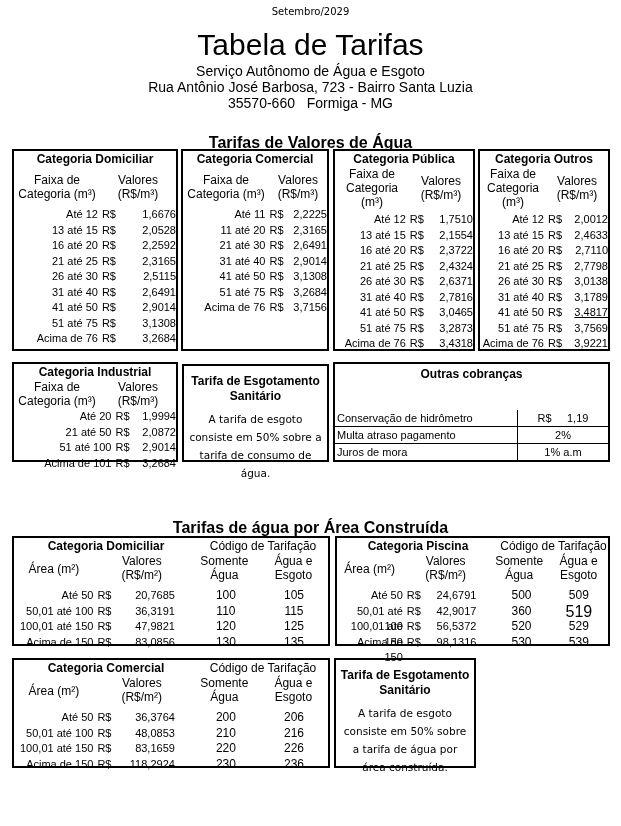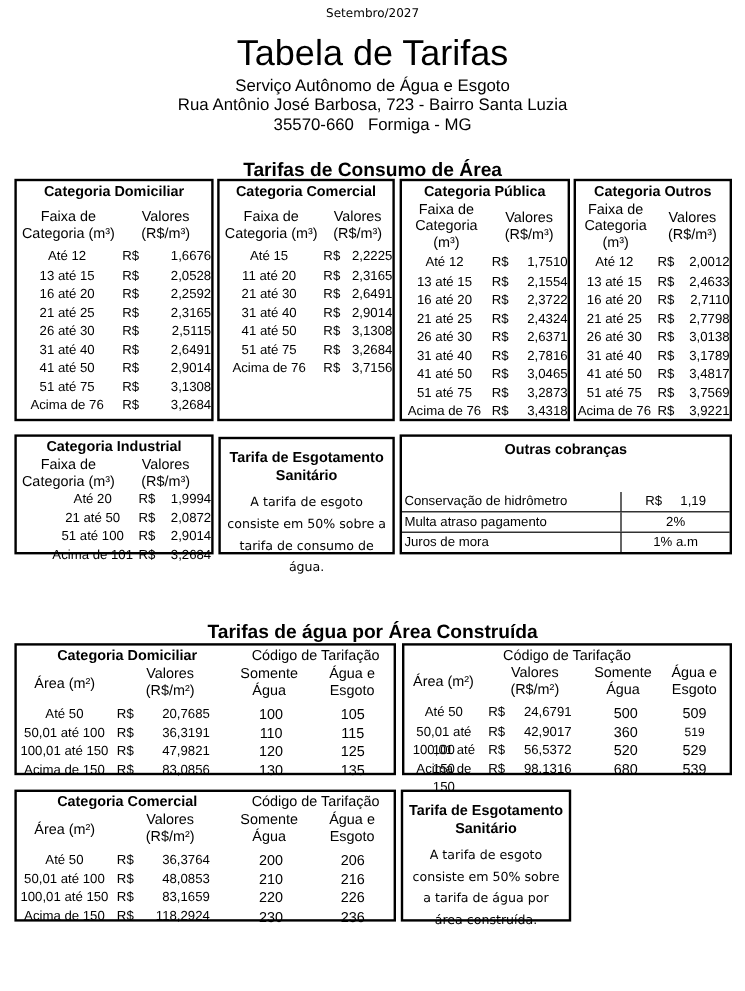--- a/index.html
+++ b/index.html
@@ -7,39 +7,39 @@
   .abs{position:absolute;}
   .center{text-align:center;}
   #date{left:0;width:621px;top:6px;font-size:10px;font-family:"DejaVu Sans",sans-serif;}
   #title{left:0;width:621px;top:27px;font-size:30px;line-height:36px;}
   .sub{left:0;width:621px;font-size:14px;line-height:17px;}
   .section-title{left:0;width:621px;font-size:16px;font-weight:bold;line-height:18px;}
   .box{position:absolute;border:2px solid #000;box-sizing:border-box;font-size:11px;}
   .box .hd{font-weight:bold;text-align:center;font-size:12px;line-height:15px;margin-top:1px;}
   .colhead{display:flex;text-align:center;font-size:12px;line-height:14px;}
   .row{display:flex;height:15.5px;line-height:15.5px;font-size:11px;}
-  .c-range{text-align:center;}
+  .c-range{text-align:right;}
   .c-rs{text-align:left;}
   .c-val{text-align:right;}
   .note{font-family:"DejaVu Sans",sans-serif;font-size:10.5px;text-align:center;line-height:18px;}
   .oc-row{display:flex;height:16px;line-height:16px;font-size:11px;border-bottom:1px solid #000;}
   .oc-row .lbl{flex:1;padding-left:2px;border-right:1px solid #000;}
   .oc-row .v{width:90px;text-align:center;}
   .area-row{display:flex;height:15.5px;line-height:15.5px;font-size:11px;}
 </style>
 </head>
 <body>
 
-<div class="abs center" id="date">Setembro/2027</div>
+<div class="abs center" id="date">Setembro/2029</div>
 <div class="abs center" id="title">Tabela de Tarifas</div>
 <div class="abs center sub" style="top:63px">Serviço Autônomo de Água e Esgoto</div>
 <div class="abs center sub" style="top:79px">Rua Antônio José Barbosa, 723 - Bairro Santa Luzia</div>
 <div class="abs center sub" style="top:95px;white-space:pre">35570-660   Formiga - MG</div>
 
-<div class="abs center section-title" style="top:134px">Tarifas de Consumo de Área</div>
+<div class="abs center section-title" style="top:134px">Tarifas de Valores de Água</div>
 
 <div class="box" style="left:12px;top:149px;width:166px;height:202px">
     <div class="hd">Categoria Domiciliar</div>
     <div class="colhead" style="margin-top: 6px;">
       <div style="width: 86px; padding: 0px 2px; box-sizing: border-box;">Faixa de Categoria (m³)</div>
       <div style="flex: 1 1 0%; align-self: center; padding: 0px 8px;">Valores (R$/m³)</div>
     </div>
     <div style="margin-top: 6px;">
       <div class="row">
         <span class="c-range" style="width: 86px;">Até 12</span>
@@ -89,21 +89,21 @@
     </div>
   </div>
 <div class="box" style="left:181px;top:149px;width:148px;height:202px">
     <div class="hd">Categoria Comercial</div>
     <div class="colhead" style="margin-top: 6px;">
       <div style="width: 86px; padding: 0px 2px; box-sizing: border-box;">Faixa de Categoria (m³)</div>
       <div style="flex: 1 1 0%; align-self: center; padding: 0px 8px;">Valores (R$/m³)</div>
     </div>
     <div style="margin-top: 6px;">
       <div class="row">
-        <span class="c-range" style="width: 86px;">Até 15</span>
+        <span class="c-range" style="width: 86px;">Até 11</span>
         <span class="c-rs" style="width: 20px; padding-left: 4px;">R$</span>
         <span class="c-val" style="width: 40px; text-align: right;">2,2225</span>
       </div>
       <div class="row">
         <span class="c-range" style="width: 86px;">11 até 20</span>
         <span class="c-rs" style="width: 20px; padding-left: 4px;">R$</span>
         <span class="c-val" style="width: 40px;">2,3165</span>
       </div>
       <div class="row">
         <span class="c-range" style="width: 86px;">21 até 30</span>
@@ -219,21 +219,21 @@
         <span class="c-val" style="width: 42px;">3,0138</span>
       </div>
       <div class="row">
         <span class="c-range" style="width: 66px;">31 até 40</span>
         <span class="c-rs" style="width: 20px; padding-left: 4px;">R$</span>
         <span class="c-val" style="width: 42px;">3,1789</span>
       </div>
       <div class="row">
         <span class="c-range" style="width: 66px;">41 até 50</span>
         <span class="c-rs" style="width: 20px; padding-left: 4px;">R$</span>
-        <span class="c-val" style="width: 42px;">3,4817</span>
+        <span class="c-val" style="width: 42px; text-decoration: underline;">3,4817</span>
       </div>
       <div class="row">
         <span class="c-range" style="width: 66px;">51 até 75</span>
         <span class="c-rs" style="width: 20px; padding-left: 4px;">R$</span>
         <span class="c-val" style="width: 42px;">3,7569</span>
       </div>
       <div class="row">
         <span class="c-range" style="width: 66px;">Acima de 76</span>
         <span class="c-rs" style="width: 20px; padding-left: 4px;">R$</span>
         <span class="c-val" style="width: 42px;">3,9221</span>
@@ -336,20 +336,21 @@
         <span class="c-rs" style="width: 26px; padding-left: 4px;">R$</span>
         <span class="c-val" style="width: 56px;">83,0856</span>
         <span style="width: 18px;"></span>
         <span class="center" style="width: 72px; font-size: 12px;">130</span>
         <span class="center" style="width: 72px; font-size: 12px;">135</span>
       </div>
     </div>
   </div>
 <div class="box area" style="left:335px;top:536px;width:275px;height:110px">
     <div class="colhead" style="margin-top: 1px;">
+      <div class="hd" style="width: 162px; margin: 0px;">Categoria Piscina</div>
       <div style="flex: 1 1 0%;">Código de Tarifação</div>
     </div>
     <div class="colhead" style="height: 30px;">
       <div style="width: 70px; align-self: center;">Área (m²)</div>
       <div style="width: 92px; padding: 0px 10px; box-sizing: border-box;">Valores (R$/m²)</div>
       <div style="width: 60px; padding: 0px 6px; box-sizing: border-box;">Somente Água</div>
       <div style="width: 62px; padding: 0px 8px; box-sizing: border-box;">Água e Esgoto</div>
     </div>
     <div style="margin-top: 4px;">
       <div class="area-row">
@@ -359,36 +360,36 @@
         <span style="width: 18px;"></span>
         <span class="center" style="width: 60px; font-size: 12px;">500</span>
         <span class="center" style="width: 62px; font-size: 12px;">509</span>
       </div>
       <div class="area-row">
         <span class="c-range" style="width: 70px;">50,01 até 100</span>
         <span class="c-rs" style="width: 24px; padding-left: 4px;">R$</span>
         <span class="c-val" style="width: 50px;">42,9017</span>
         <span style="width: 18px;"></span>
         <span class="center" style="width: 60px; font-size: 12px;">360</span>
-        <span class="center" style="width: 62px; font-size: 10px;">519</span>
+        <span class="center" style="width: 62px; font-size: 16px;">519</span>
       </div>
       <div class="area-row">
         <span class="c-range" style="width: 70px;">100,01 até 150</span>
         <span class="c-rs" style="width: 24px; padding-left: 4px;">R$</span>
         <span class="c-val" style="width: 50px;">56,5372</span>
         <span style="width: 18px;"></span>
         <span class="center" style="width: 60px; font-size: 12px;">520</span>
         <span class="center" style="width: 62px; font-size: 12px;">529</span>
       </div>
       <div class="area-row">
         <span class="c-range" style="width: 70px;">Acima de 150</span>
         <span class="c-rs" style="width: 24px; padding-left: 4px;">R$</span>
         <span class="c-val" style="width: 50px;">98,1316</span>
         <span style="width: 18px;"></span>
-        <span class="center" style="width: 60px; font-size: 12px;">680</span>
+        <span class="center" style="width: 60px; font-size: 12px;">530</span>
         <span class="center" style="width: 62px; font-size: 12px;">539</span>
       </div>
     </div>
   </div>
 <div class="box area" style="left:12px;top:658px;width:318px;height:110px">
     <div class="colhead" style="margin-top: 1px;">
       <div class="hd" style="width: 184px; margin: 0px;">Categoria Comercial</div>
       <div style="flex: 1 1 0%;">Código de Tarifação</div>
     </div>
     <div class="colhead" style="height: 30px;">

